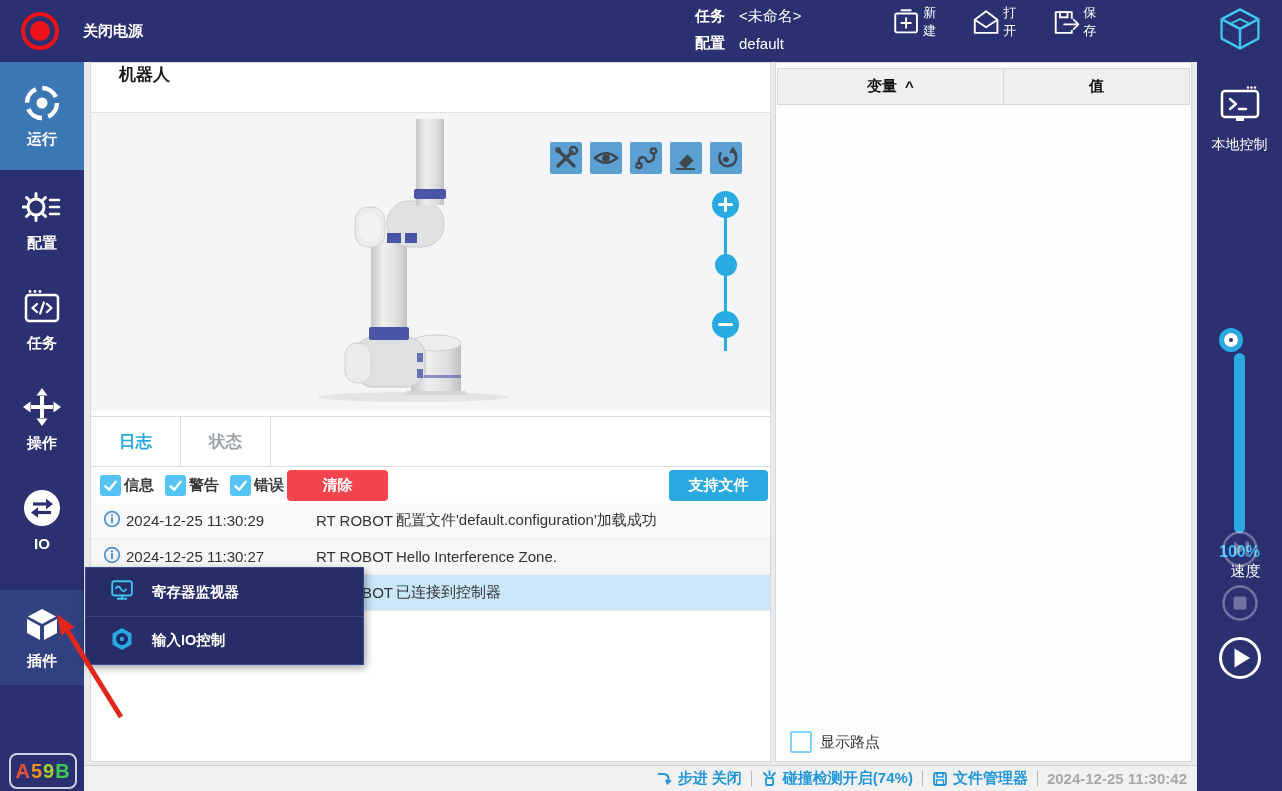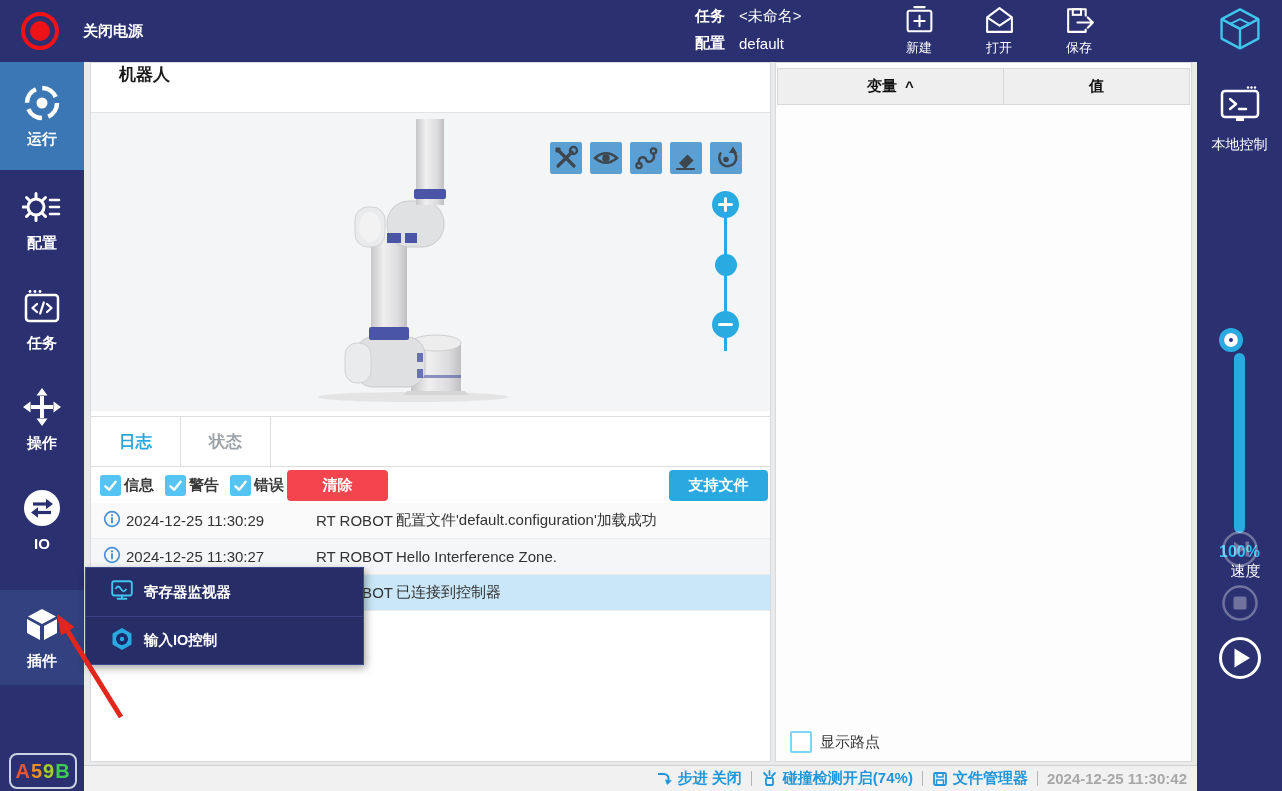--- a/index.html
+++ b/index.html
@@ -9,21 +9,21 @@
   
   .topbar { position:absolute; left:0; top:0; width:1282px; height:62px; background:#2a3070; z-index:5; }
   .power-btn { position:absolute; left:21px; top:12px; width:38px; height:38px; border-radius:50%;
                border:4px solid #ee1318; display:flex; align-items:center; justify-content:center; cursor:pointer; }
   .power-btn .core { width:20px; height:20px; border-radius:50%; background:#ee1318; }
   .power-label { position:absolute; left:83px; top:0; height:62px; display:flex; align-items:center;
                  color:#fff; font-size:15px; font-weight:bold; }
   .task-block { position:absolute; left:695px; top:7px; color:#fff; font-size:15px; }
   .task-row { display:flex; gap:14px; margin-bottom:8px; align-items:center; }
   .task-row .lbl { font-weight:bold; }
-  .tb-action { position:absolute; top:4px; width:56px; display:flex; flex-direction:column; align-items:center;
+  .tb-action { position:absolute; top:4px; width:56px; display:flex; flex-direction:row; align-items:center;
                gap:2px; color:#fff; font-size:13px; cursor:pointer; }
   .tb-action svg { display:block; }
   .logo { position:absolute; left:1214px; top:5px; }
 
   
   .lsidebar { position:absolute; left:0; top:62px; width:84px; height:729px; background:#2a3070; z-index:4; }
   .nav-item { position:absolute; left:0; width:84px; display:flex; flex-direction:column; align-items:center;
               justify-content:center; gap:7px; cursor:pointer; }
   .nav-item .nav-label { color:#fff; font-size:15px; font-weight:bold; }
   .nav-item.active { background:#3b77b4; }
@@ -67,21 +67,21 @@
   .logrow .ic { margin-left:12px; width:18px; flex:none; }
   .logrow .time { margin-left:5px; width:190px; flex:none; }
   .logrow .src { width:80px; flex:none; }
 
   
   .ctxmenu { position:absolute; left:85px; top:567px; width:279px; height:98px; background:#272d67;
              border:1px solid #3e4890; box-shadow:2px 3px 8px rgba(0,0,0,.35); z-index:50; }
   .ctxitem { height:48px; display:flex; align-items:center; cursor:pointer; }
   .ctxitem + .ctxitem { border-top:1px solid #3a4387; }
   .ctxitem .mi { margin-left:24px; width:24px; flex:none; }
-  .ctxitem .mlabel { margin-left:10px; color:#fff; font-size:14.5px; font-weight:bold; }
+  .ctxitem .mlabel { margin-left:18px; color:#fff; font-size:14.5px; font-weight:bold; }
 
   
   .right-panel { position:absolute; left:775px; top:62px; width:417px; height:700px; background:#fdfdfd;
                  border:1px solid #d9d9d9; z-index:2; }
   .vr-header { position:absolute; left:1px; top:5px; width:413px; height:37px; display:flex; }
   .vr-cell { background:#efefef; border:1px solid #d8d8d8; display:flex; align-items:center; justify-content:center;
              font-size:15px; font-weight:bold; color:#111; cursor:pointer;text-align:center; }
   .vr-cell.c1 { width:226px; border-right:none; }
   .vr-cell.c2 { width:187px; }
   .wp-row { position:absolute; left:14px; top:668px; display:flex; align-items:center; gap:8px; }

